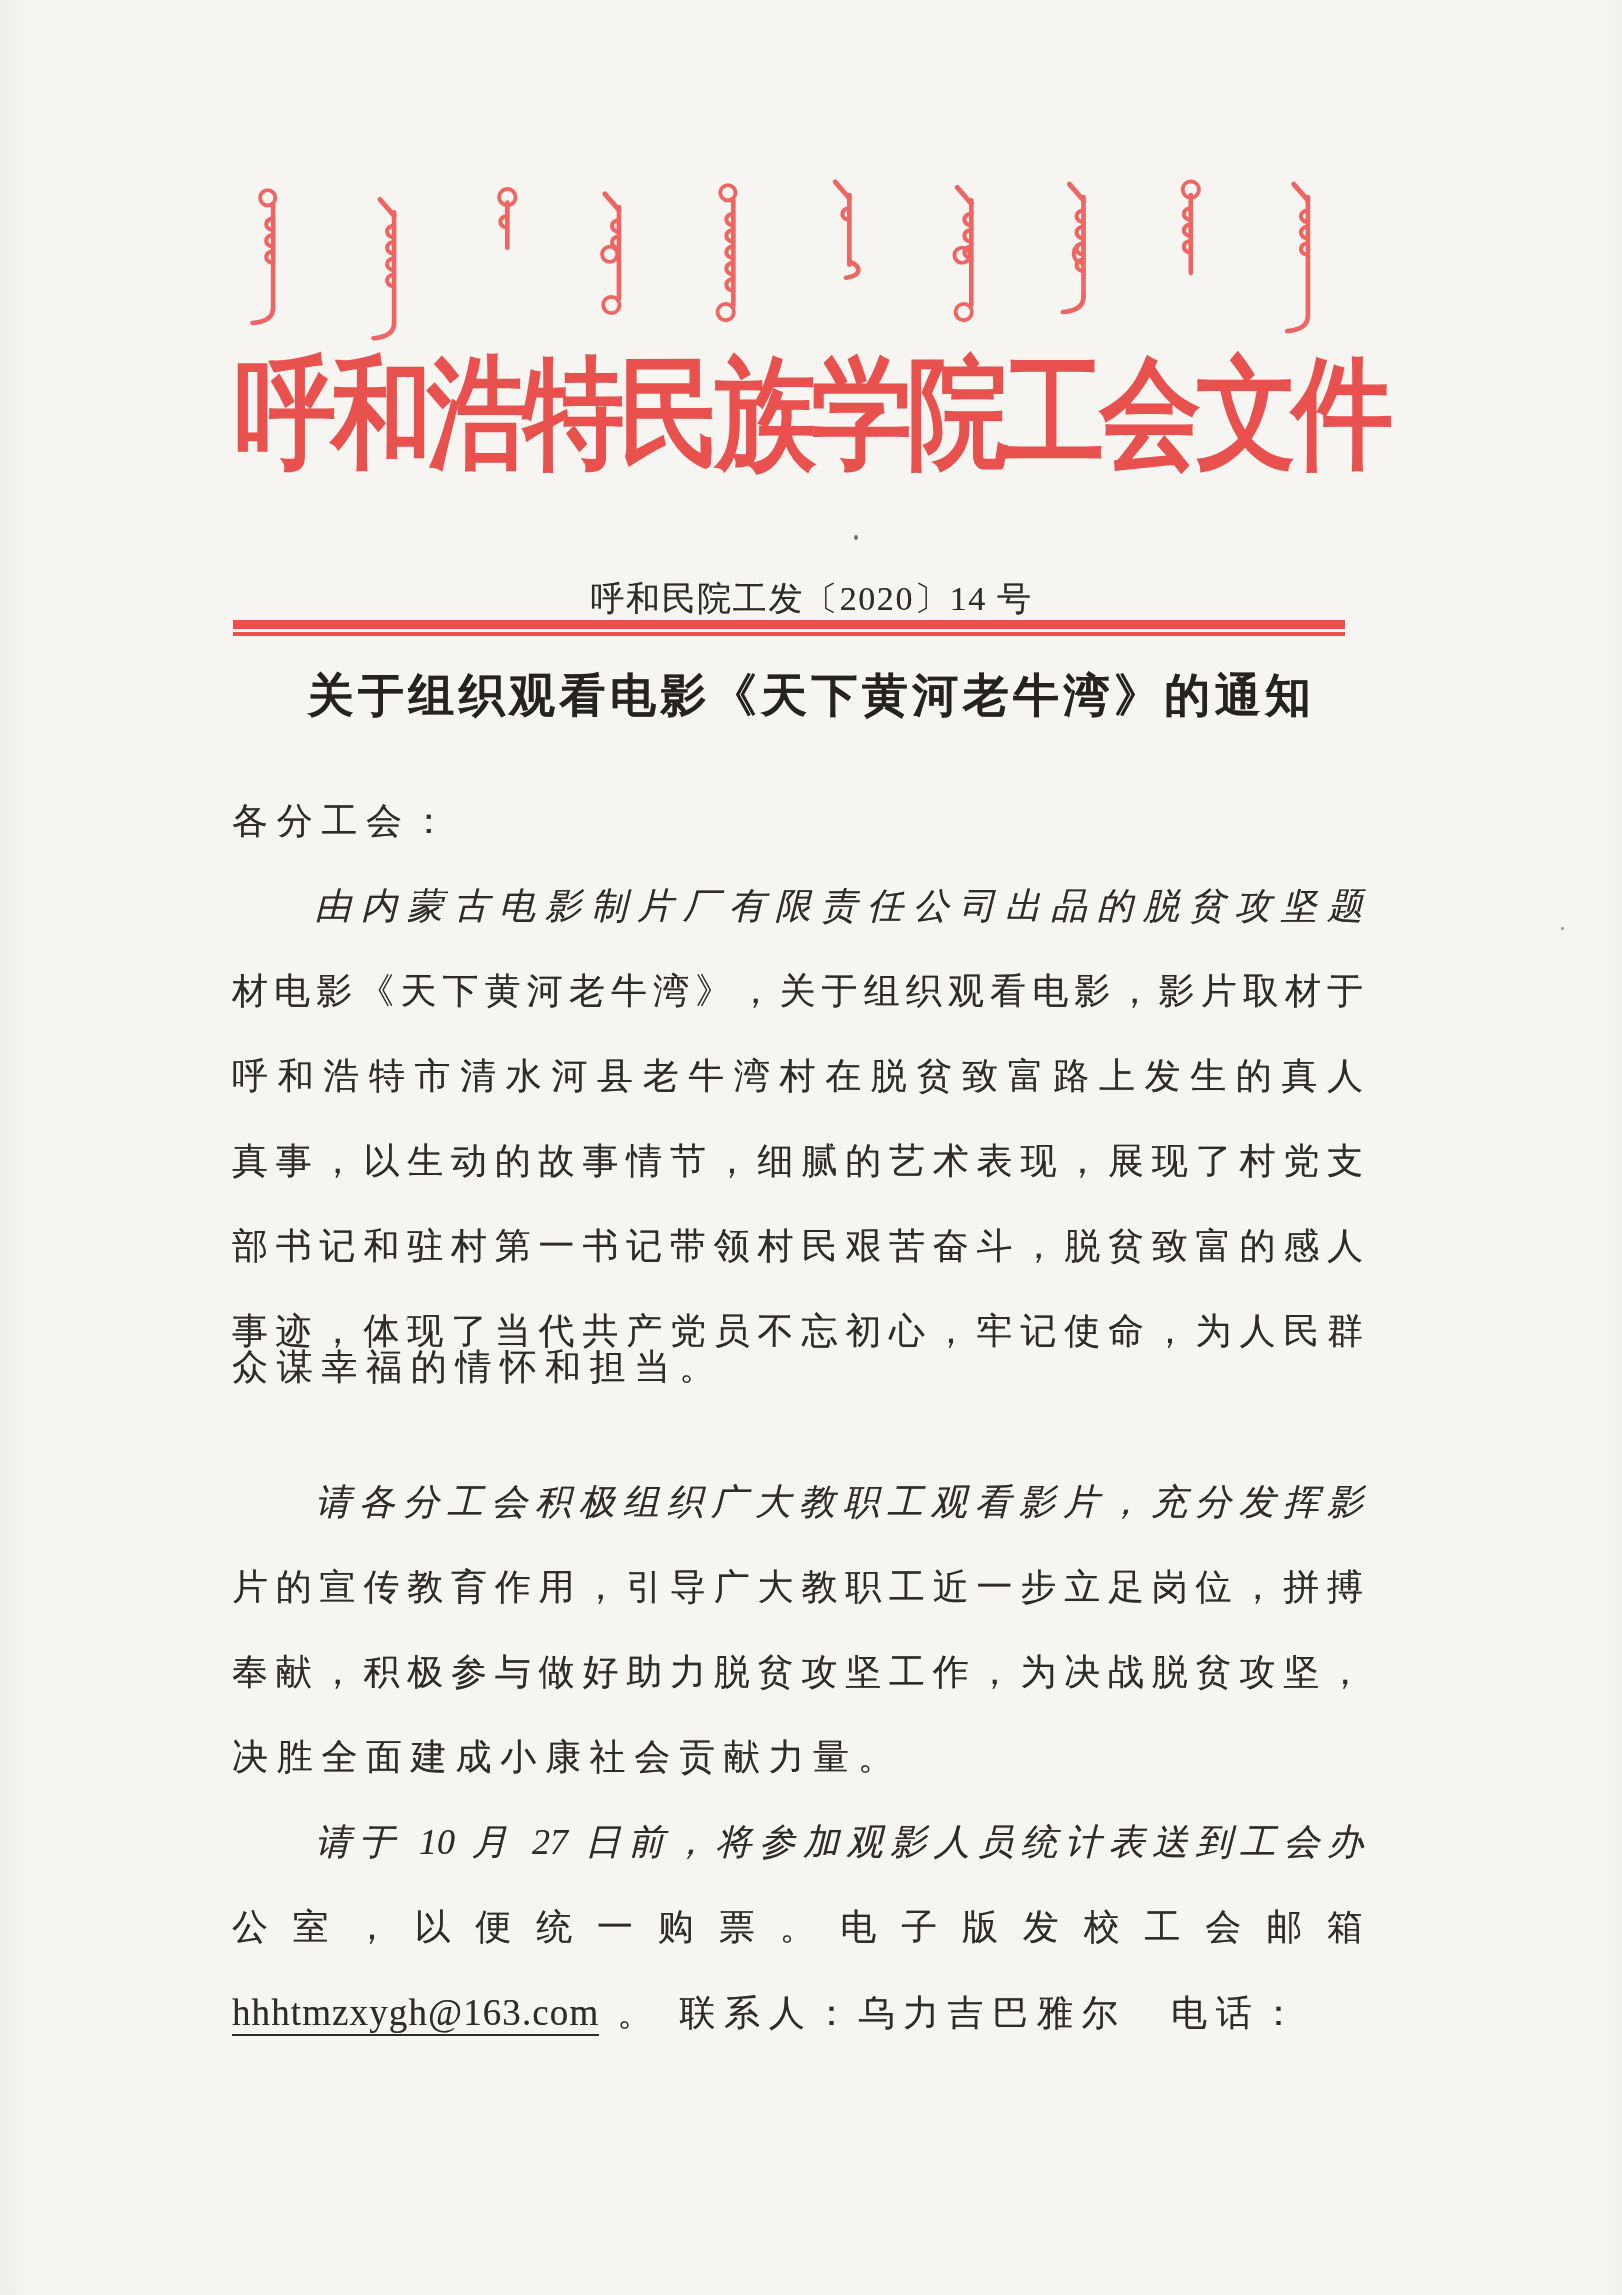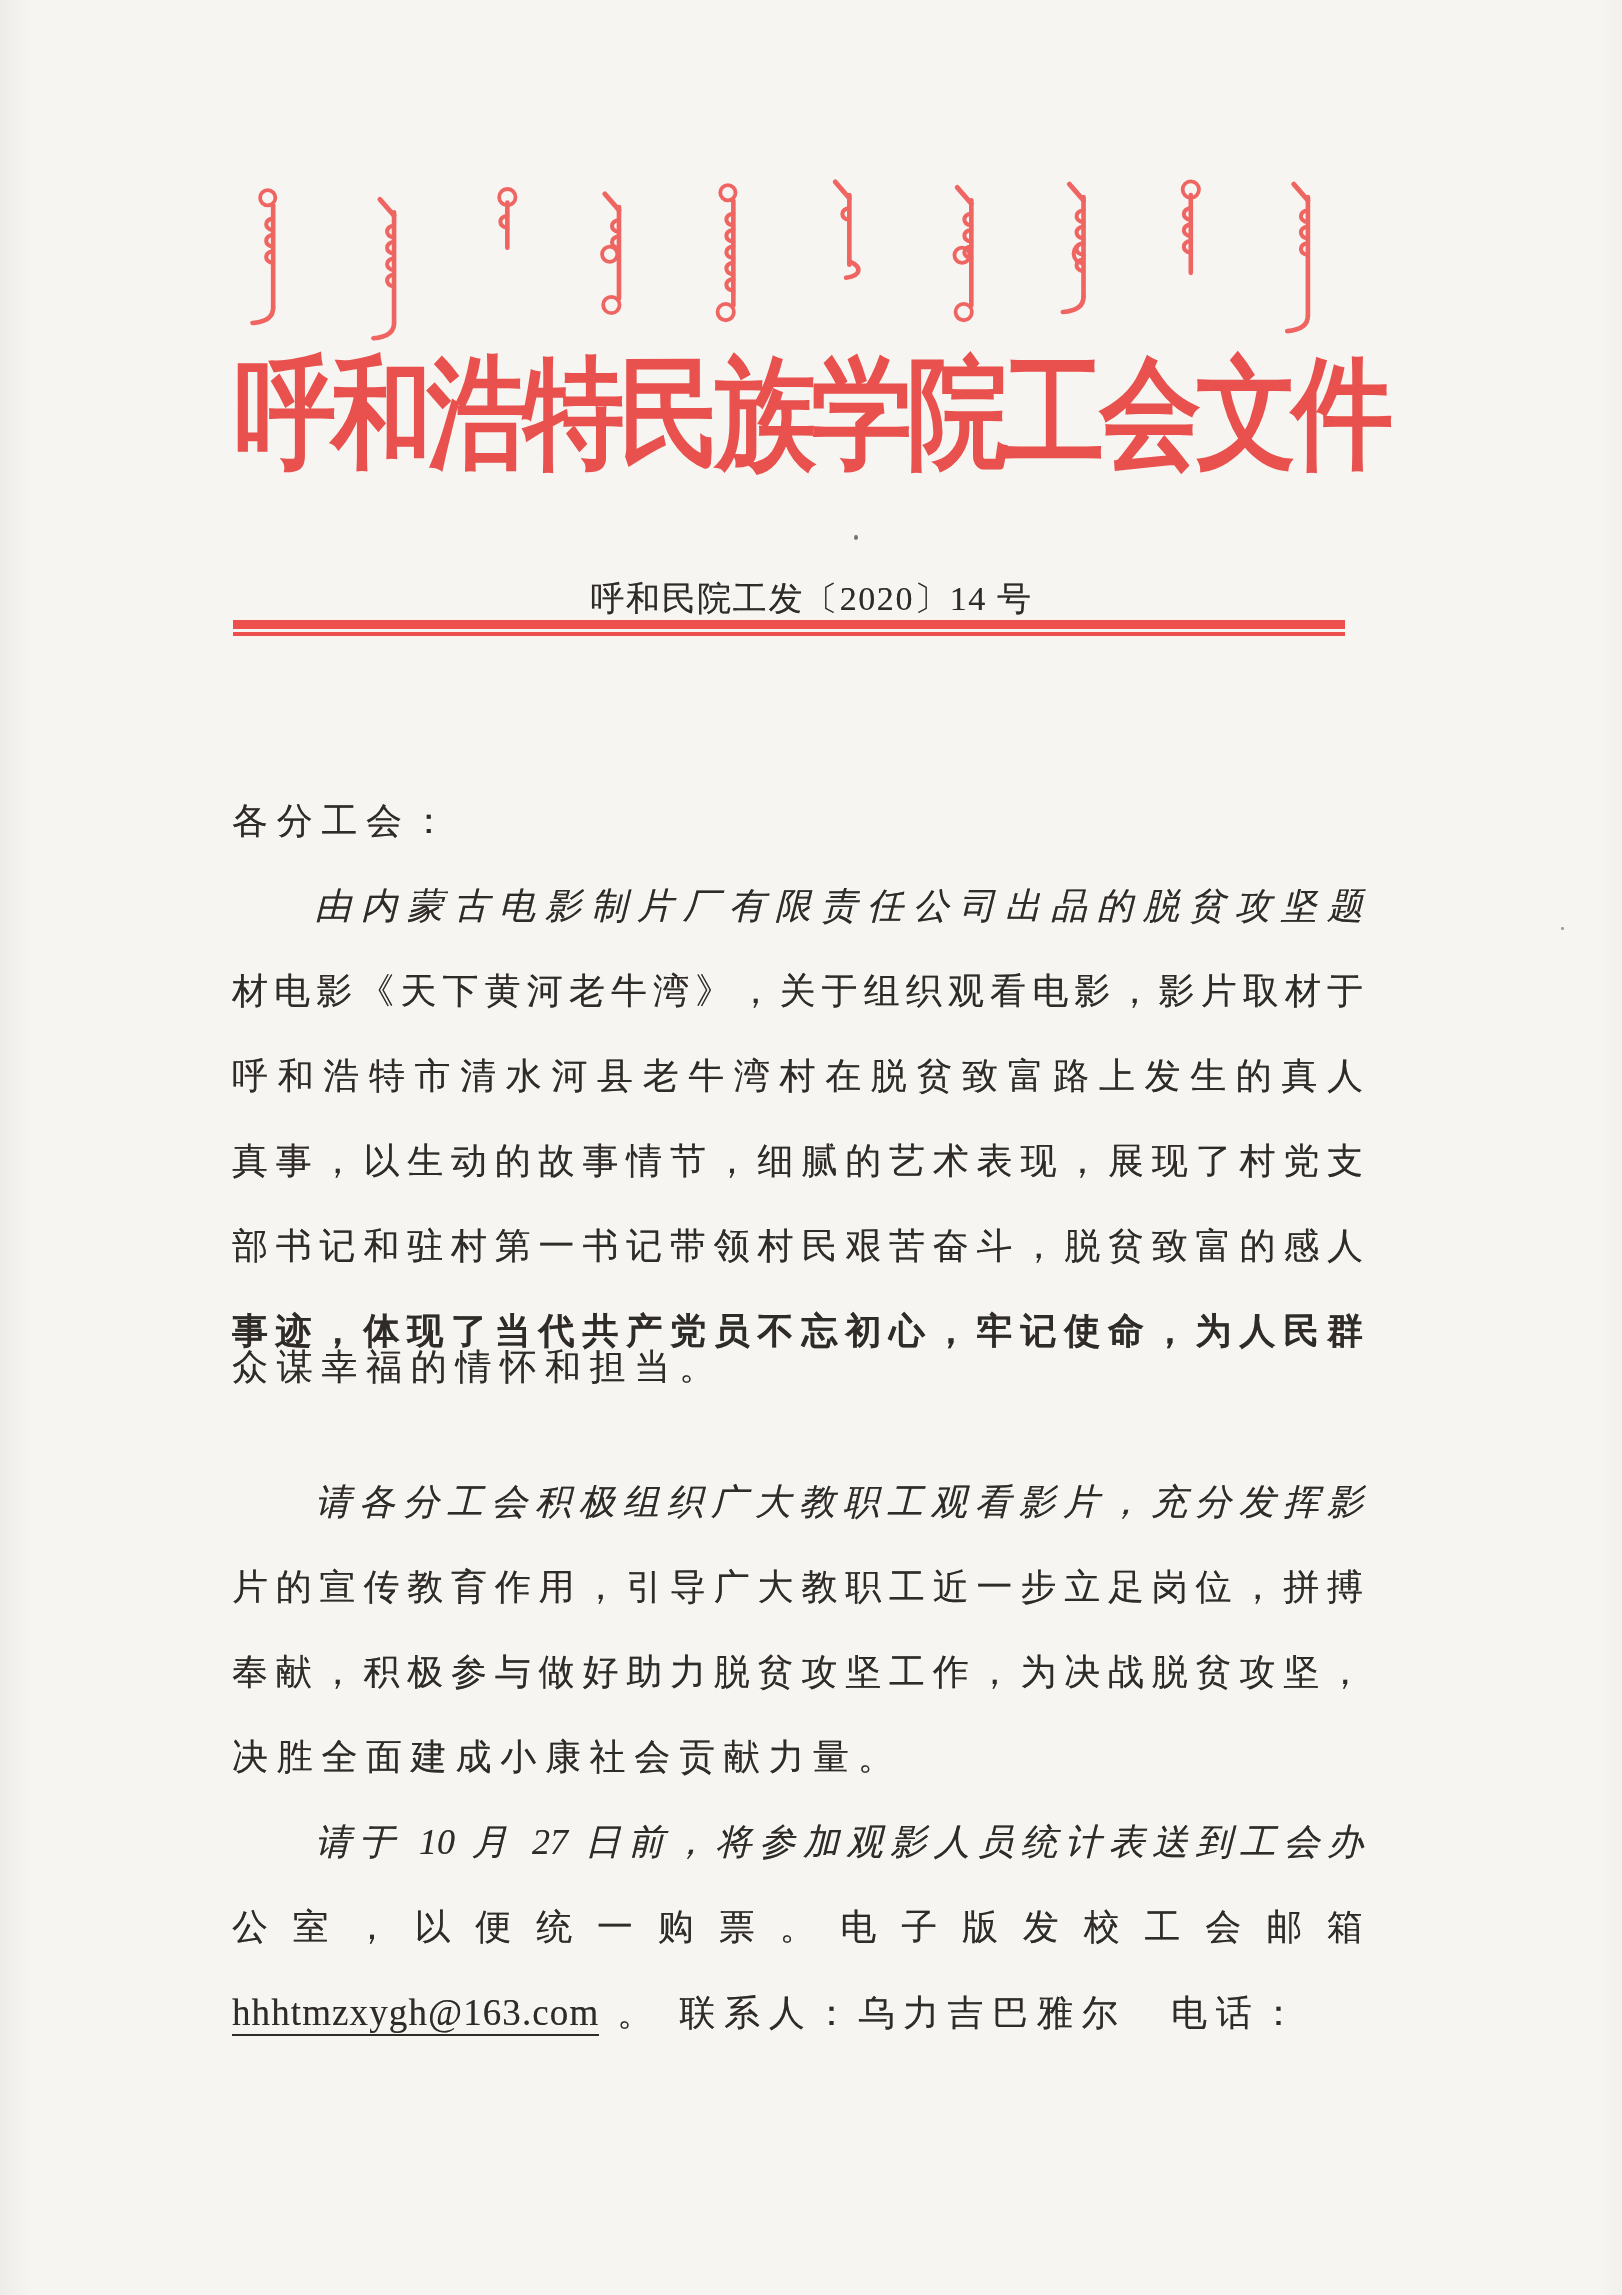--- a/index.html
+++ b/index.html
@@ -129,29 +129,30 @@
 
   <div class="org-title">呼和浩特民族学院工会文件</div>
 
   <div class="doc-number">呼和民院工发〔2020〕14 号</div>
 
   <div class="divider">
     <div class="thick"></div>
     <div class="thin"></div>
   </div>
 
+  <div class="doc-title">关于组织观看电影《天下黄河老牛湾》的通知</div>
 
   <div id="notice-body">
       <div class="body-line plain" style="top: 800px;">各分工会：</div>
       <div class="body-line just ind" style="top: 885px;">由内蒙古电影制片厂有限责任公司出品的脱贫攻坚题</div>
       <div class="body-line just" style="top: 970px;">材电影《天下黄河老牛湾》，关于组织观看电影，影片取材于</div>
       <div class="body-line just" style="top: 1055px;">呼和浩特市清水河县老牛湾村在脱贫致富路上发生的真人</div>
       <div class="body-line just" style="top: 1140px;">真事，以生动的故事情节，细腻的艺术表现，展现了村党支</div>
       <div class="body-line just" style="top: 1225px;">部书记和驻村第一书记带领村民艰苦奋斗，脱贫致富的感人</div>
-      <div class="body-line just" style="top: 1310px; font-weight: bold;">事迹，体现了当代共产党员不忘初心，牢记使命，为人民群</div>
+      <div class="body-line just" style="top: 1310px;">事迹，体现了当代共产党员不忘初心，牢记使命，为人民群</div>
       <div class="body-line plain" style="top: 1346px;">众谋幸福的情怀和担当。</div>
       <div class="body-line just ind" style="top: 1481px;">请各分工会积极组织广大教职工观看影片，充分发挥影</div>
       <div class="body-line just" style="top: 1566px;">片的宣传教育作用，引导广大教职工近一步立足岗位，拼搏</div>
       <div class="body-line just" style="top: 1651px;">奉献，积极参与做好助力脱贫攻坚工作，为决战脱贫攻坚，</div>
       <div class="body-line plain" style="top: 1736px;">决胜全面建成小康社会贡献力量。</div>
       <div class="body-line just ind" style="top: 1821px;">请于 10 月 27 日前，将参加观影人员统计表送到工会办</div>
       <div class="body-line just" style="top: 1906px;">公室，以便统一购票。电子版发校工会邮箱</div>
       <div class="body-line plain" style="top: 1991px;"><span class="email">hhhtmzxygh@163.com</span><span> 。 联系人：乌力吉巴雅尔　电话：</span></div>
     </div>
 

